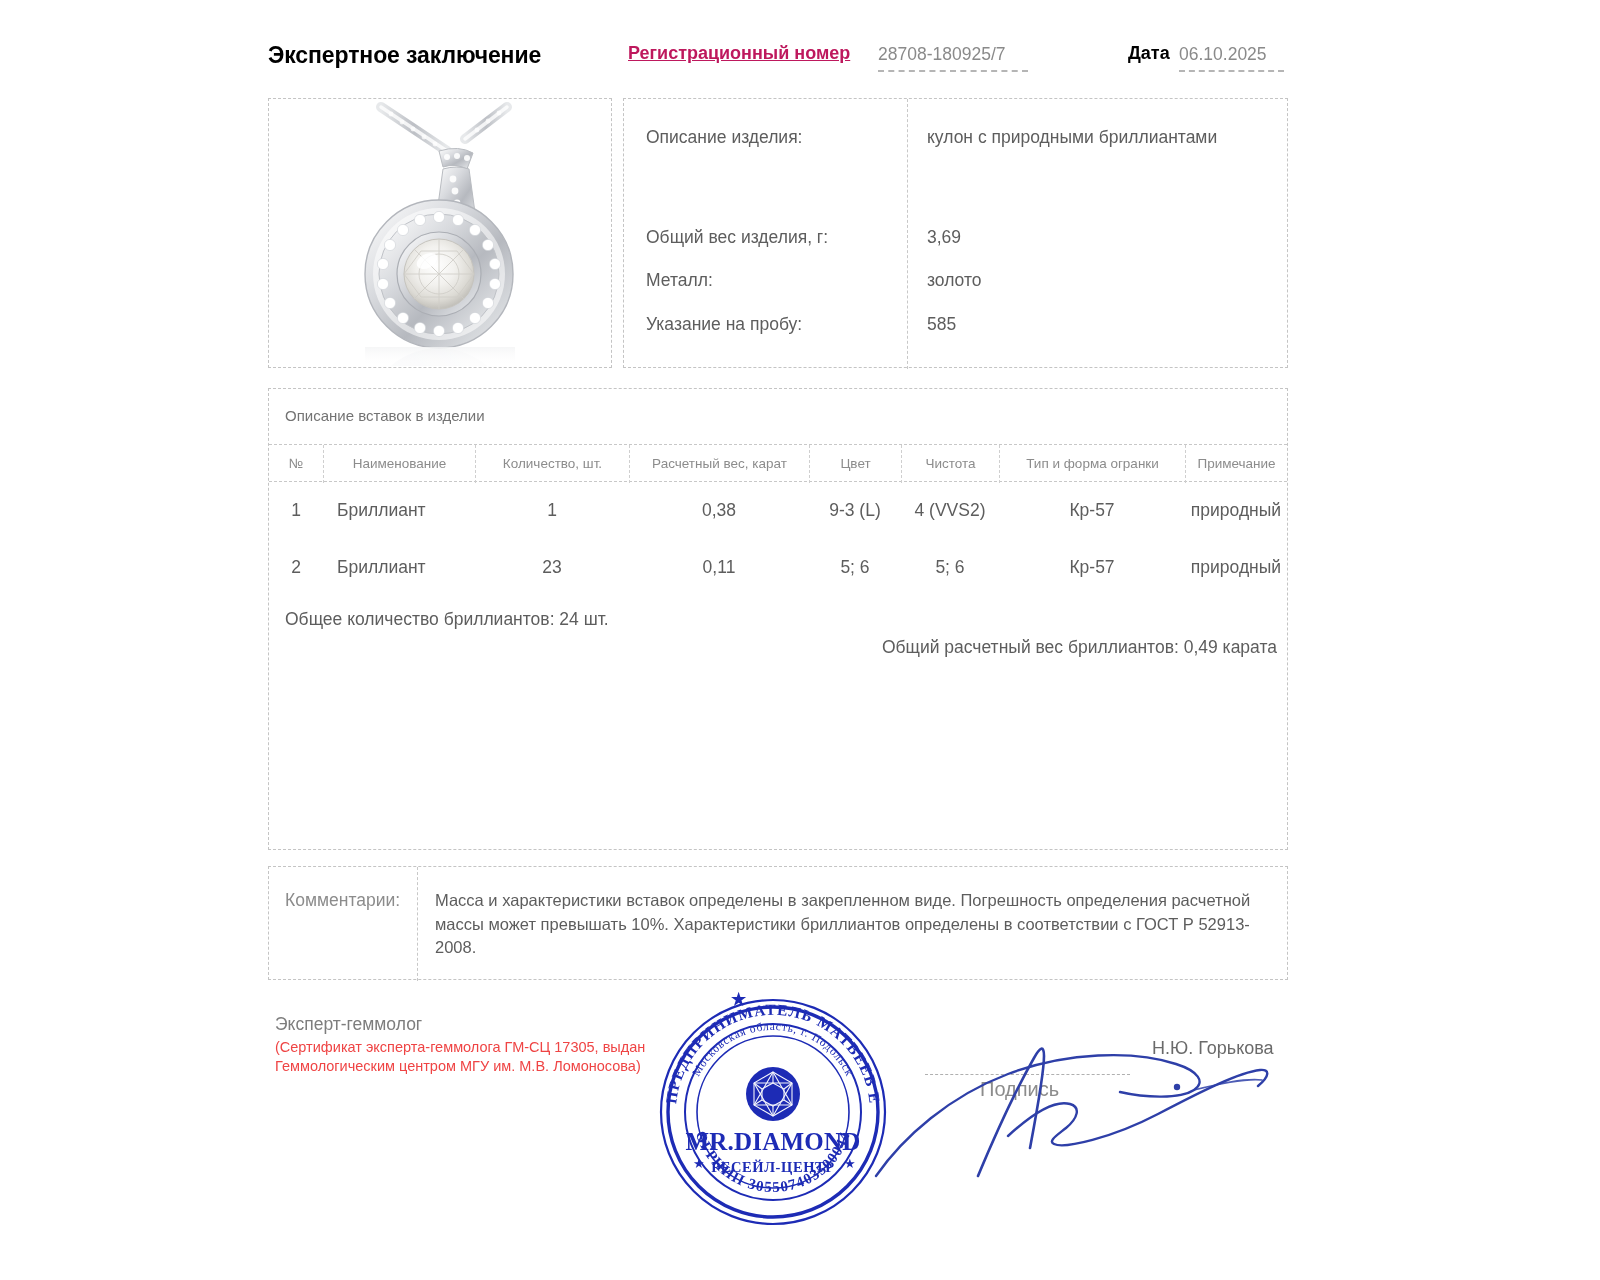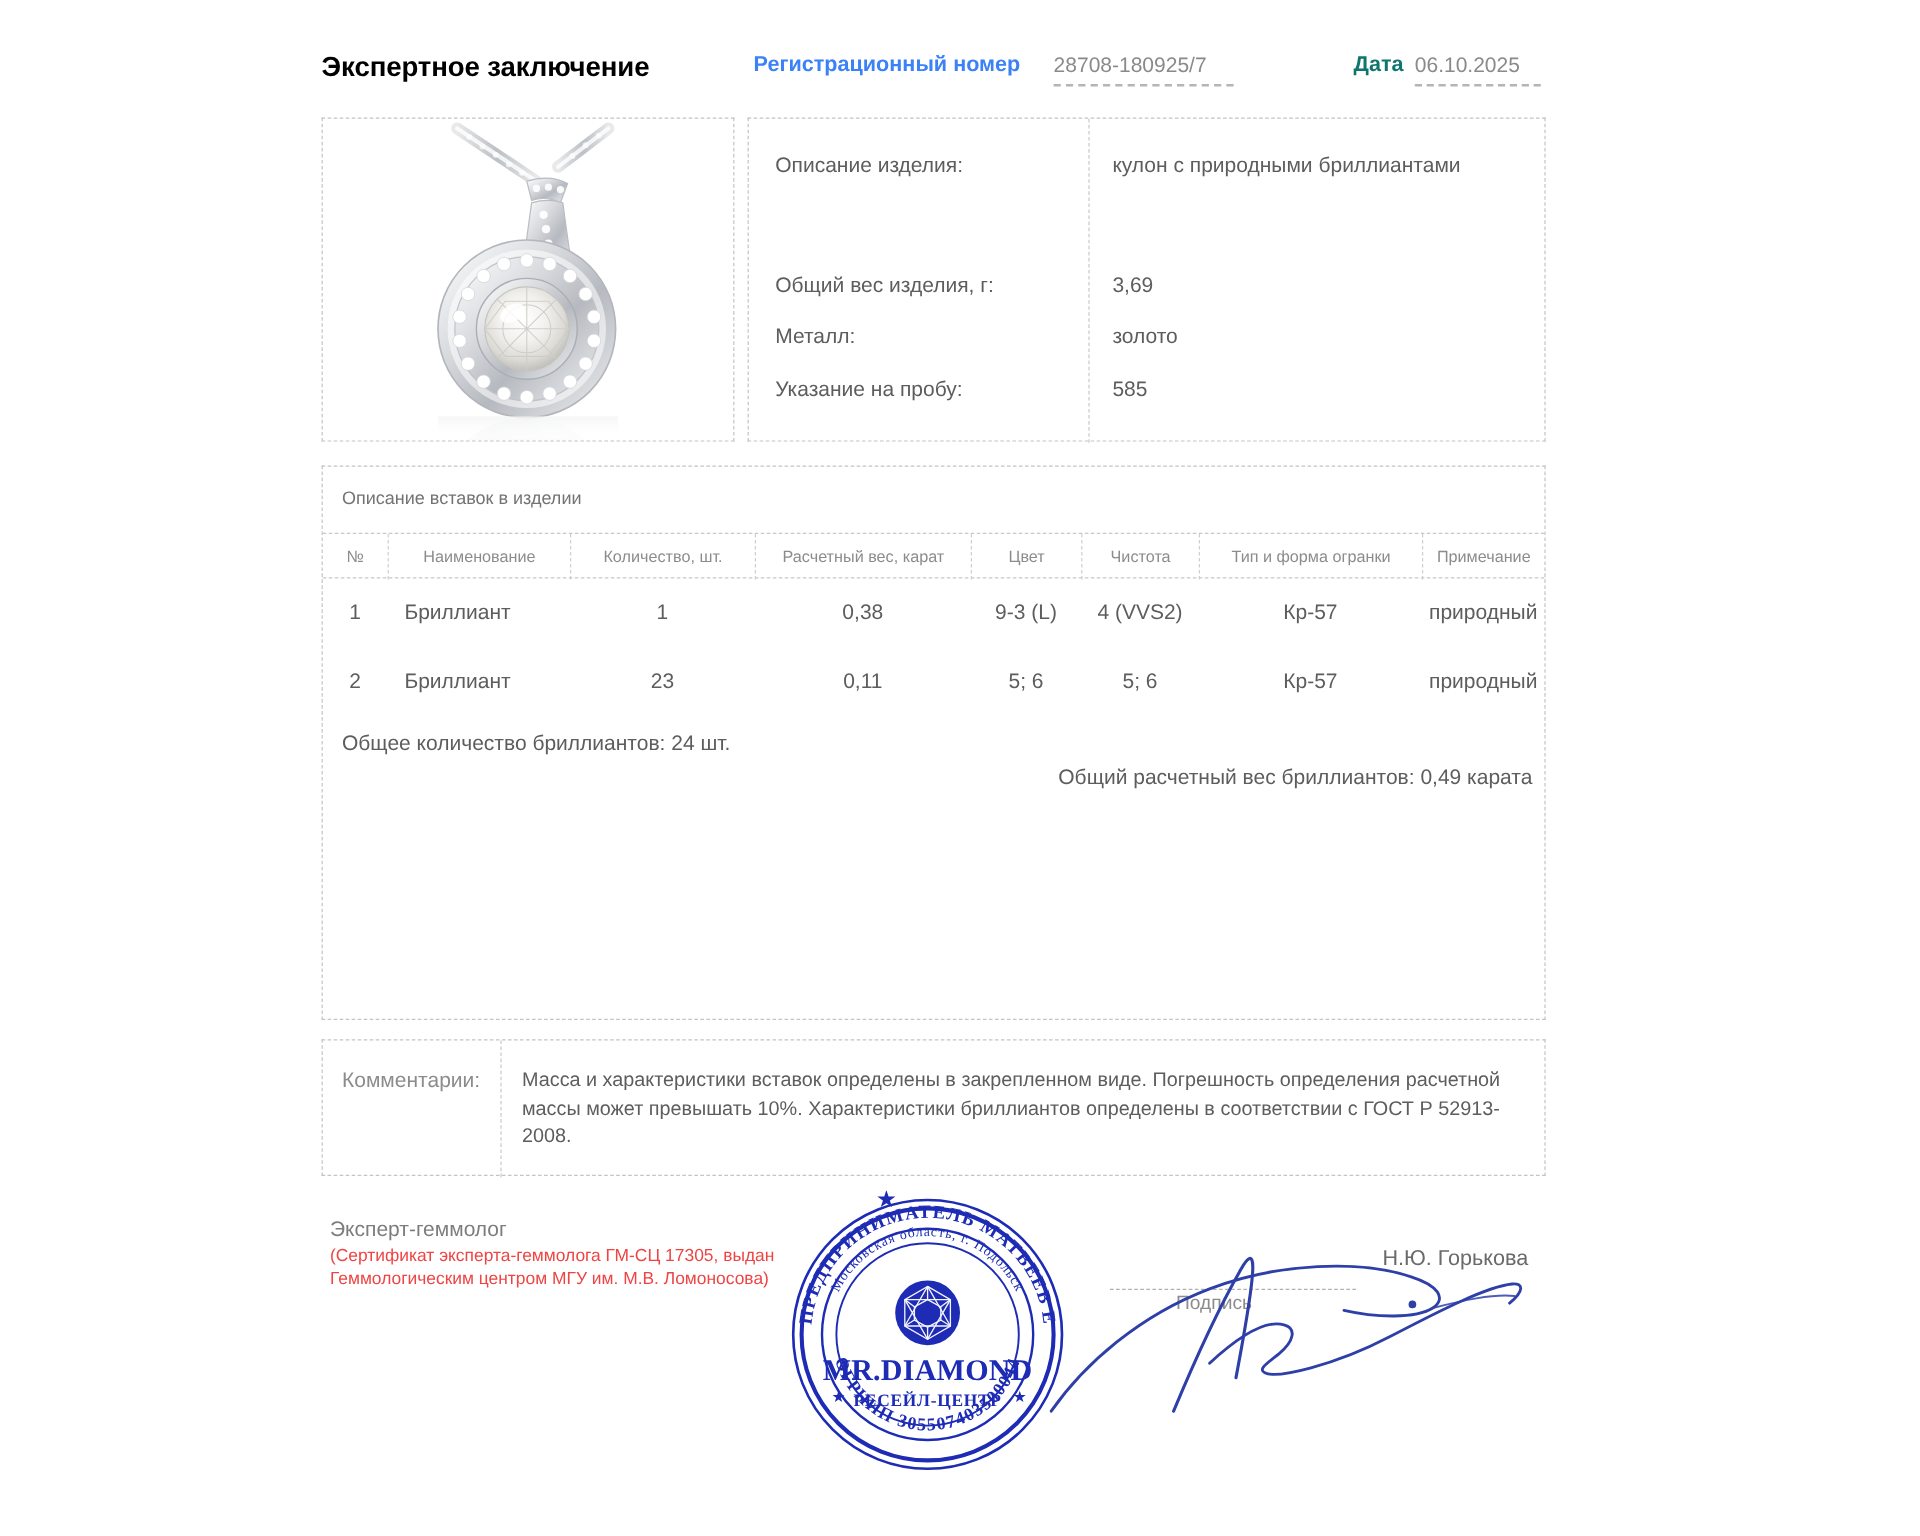--- a/index.html
+++ b/index.html
@@ -40,40 +40,41 @@
     font-weight: bold;
     color: #000000;
     letter-spacing: -0.1px;
   }
   .hdr-reg-label {
     position: absolute;
     left: 360px;
     top: 3px;
     font-size: 18px;
     font-weight: bold;
-    color: #3b82f6;
+    color: #be185d;
+    text-decoration: underline;
   }
   .hdr-reg-value {
     position: absolute;
     left: 610px;
     top: 4px;
     width: 150px;
     font-size: 17.5px;
     color: #8a8a8a;
     border-bottom: 2px dashed #b5b5b5;
     padding-bottom: 5px;
     text-align: left;
   }
   .hdr-date-label {
     position: absolute;
     left: 860px;
     top: 3px;
     font-size: 18px;
     font-weight: bold;
-    color: #0f766e;
+    color: #000000;
   }
   .hdr-date-value {
     position: absolute;
     left: 911px;
     top: 4px;
     width: 105px;
     font-size: 17.5px;
     color: #8a8a8a;
     border-bottom: 2px dashed #b5b5b5;
     padding-bottom: 5px;
@@ -291,21 +292,21 @@
     position: absolute;
     left: 657px;
     top: 74px;
     width: 205px;
     border-top: 1.5px dashed #b0b0b0;
   }
   .sig-label {
     position: absolute;
     left: 712px;
     top: 78px;
-    font-size: 16px;
+    font-size: 20px;
     color: #8c8c8c;
   }
   .sig-name {
     position: absolute;
     left: 884px;
     top: 38px;
     font-size: 18px;
     color: #6a6a6a;
     white-space: nowrap;
   }

